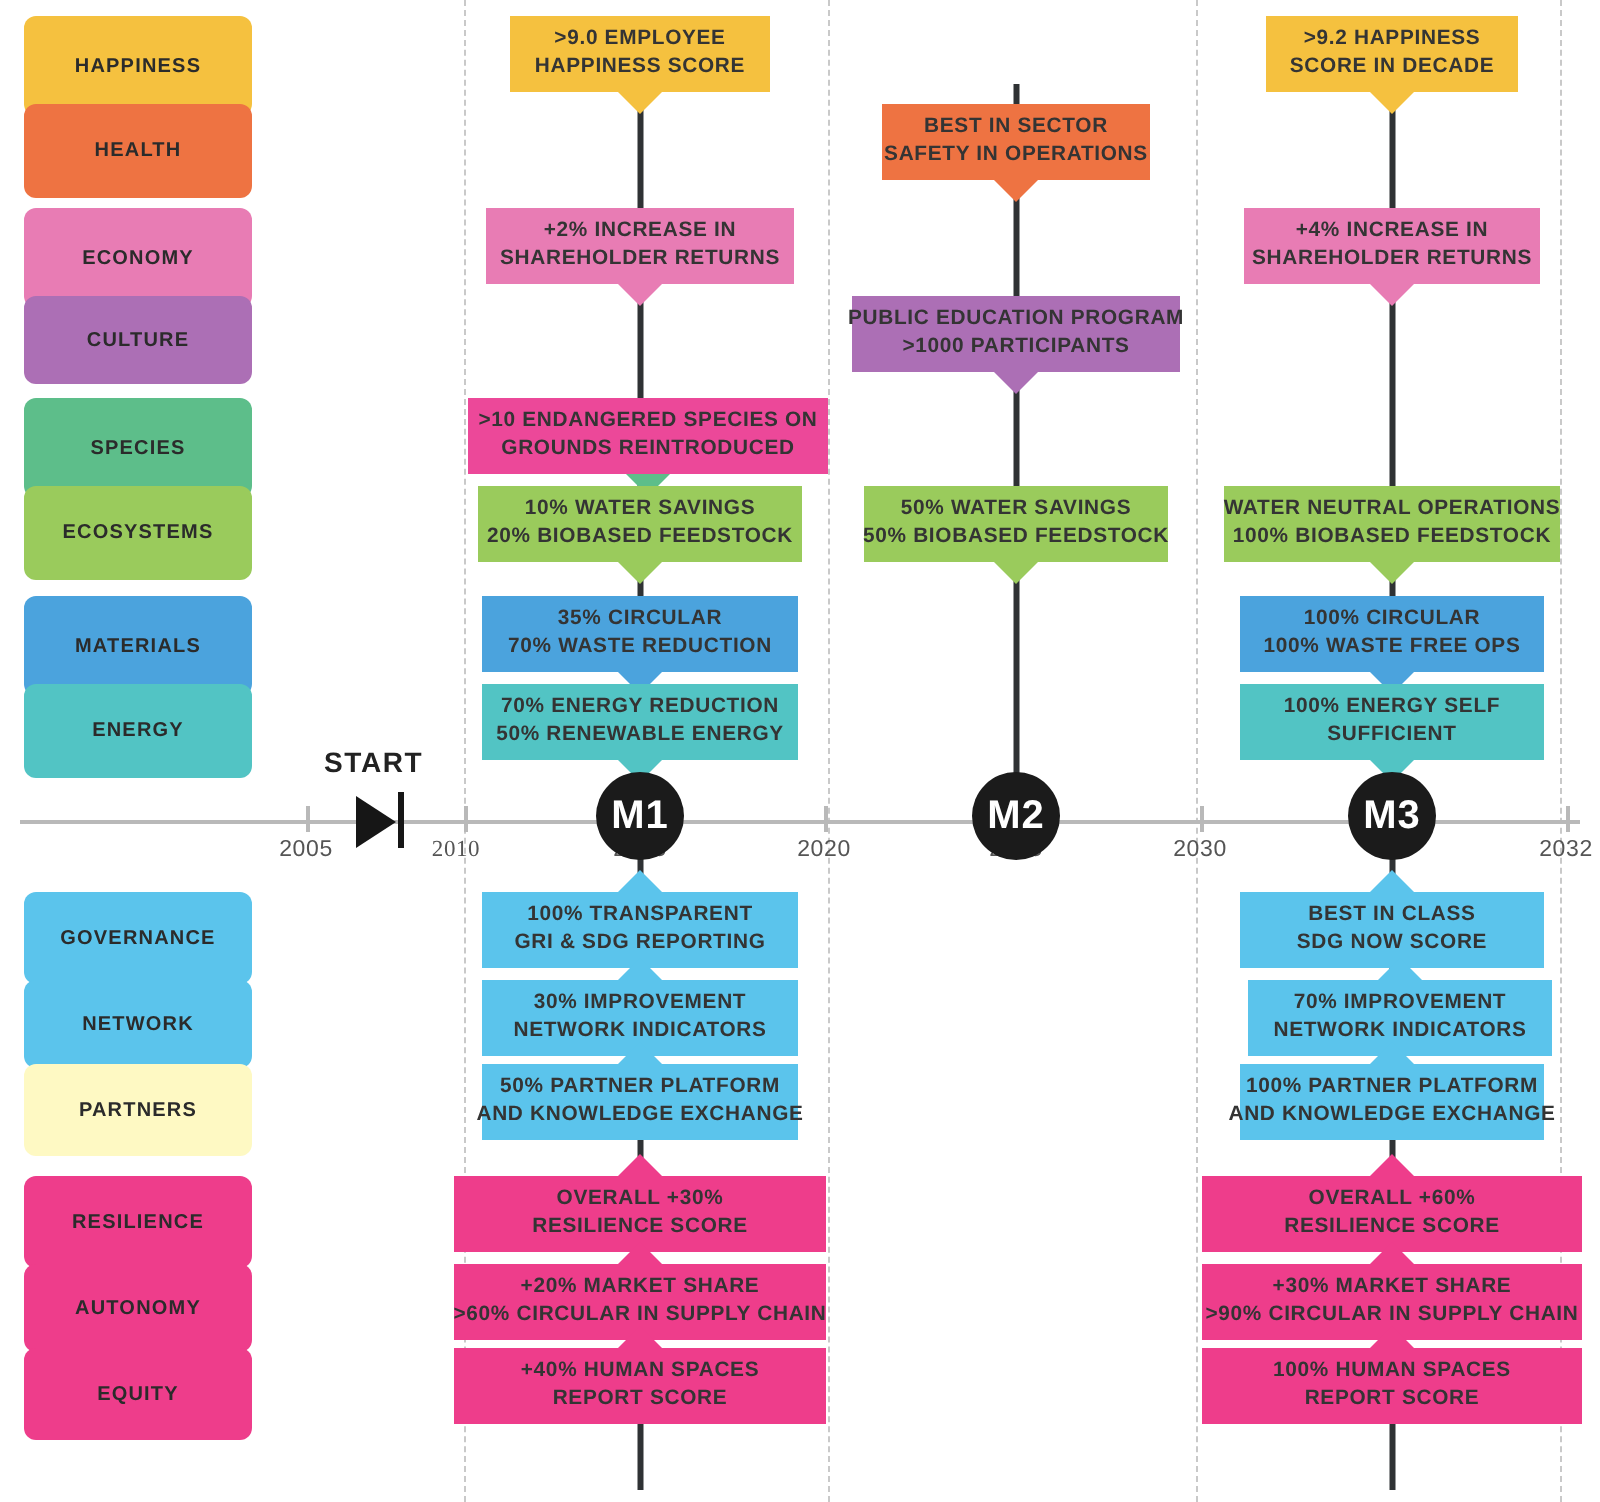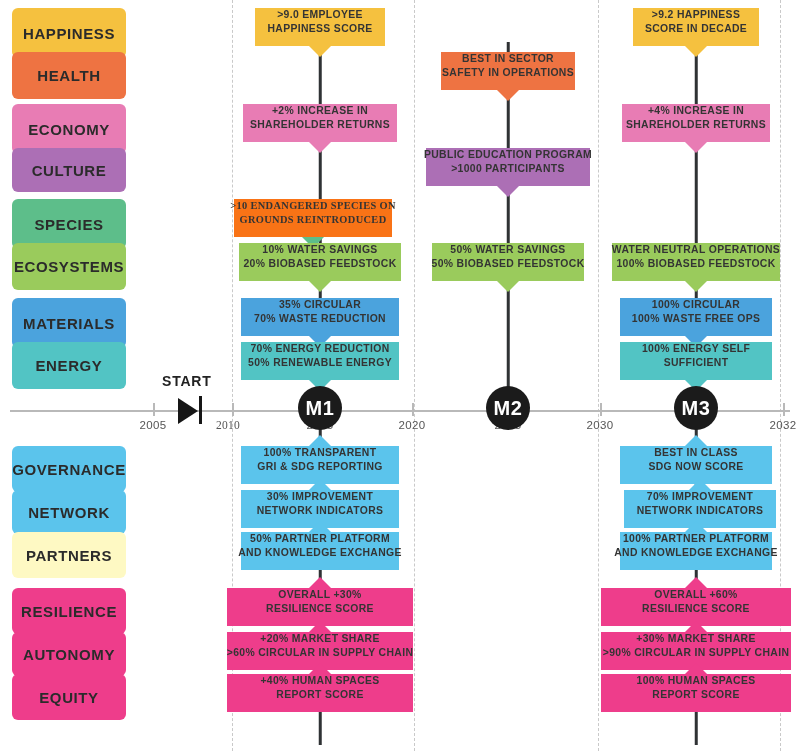--- a/index.html
+++ b/index.html
@@ -13,21 +13,21 @@
   }
   #stage{position:absolute;left:0;top:0;width:800px;height:751px;}
 
   
   .chip{
     position:absolute;
     left:12px;
     width:114px;
     border-radius:6px;
     display:flex;align-items:center;justify-content:center;
-    font-size:15px;
+    font-size:10px;
     font-weight:700;
     letter-spacing:.6px;
     color:#2b2b2b;
     text-align:center;
     box-sizing:border-box;
   }
 
   
   .guide{
     position:absolute;top:0;width:0;height:751px;
@@ -84,21 +84,21 @@
     position:absolute;width:2.5px;background:#2f3234;
     transform:translateX(-50%);
     z-index:1;
   }
 
   
   .fbox{
     position:absolute;
     box-sizing:border-box;
     display:flex;flex-direction:column;
-    align-items:center;
+    align-items:center;justify-content:center;
     text-align:center;
     font-size:10.4px;
     font-weight:600;
     letter-spacing:.35px;
     line-height:1.30;
     color:#343434;
     z-index:4;
   }
   .fbox .ln{display:block;white-space:nowrap;}
   
@@ -158,21 +158,21 @@
     </div>
   <div id="boxes">
       <div class="fbox down" style="--c: #F5C13F; background: rgb(245, 193, 63); width: 130px; height: 38px; left: 255px; top: 8px;">
         <span class="ln">&gt;9.0 EMPLOYEE</span>
         <span class="ln">HAPPINESS SCORE</span>
       </div>
       <div class="fbox down" style="--c: #E87CB4; background: rgb(232, 124, 180); width: 154px; height: 38px; left: 243px; top: 104px;">
         <span class="ln">+2% INCREASE IN</span>
         <span class="ln">SHAREHOLDER RETURNS</span>
       </div>
-      <div class="fbox down" style="--c: #5DBE8A; background: #f97316; width: 158px; height: 38px; left: 234px; top: 199px; font-family: Liberation Serif, serif;">
+      <div class="fbox down" style="--c: #5DBE8A; background: #ec4899; width: 180px; height: 38px; left: 234px; top: 199px;">
         <span class="ln">&gt;10 ENDANGERED SPECIES ON</span>
         <span class="ln">GROUNDS REINTRODUCED</span>
       </div>
       <div class="fbox down" style="--c: #9ACB5C; background: rgb(154, 203, 92); width: 162px; height: 38px; left: 239px; top: 243px;">
         <span class="ln">10% WATER SAVINGS</span>
         <span class="ln">20% BIOBASED FEEDSTOCK</span>
       </div>
       <div class="fbox down" style="--c: #4BA3DD; background: rgb(75, 163, 221); width: 158px; height: 38px; left: 241px; top: 298px;">
         <span class="ln">35% CIRCULAR</span>
         <span class="ln">70% WASTE REDUCTION</span>

